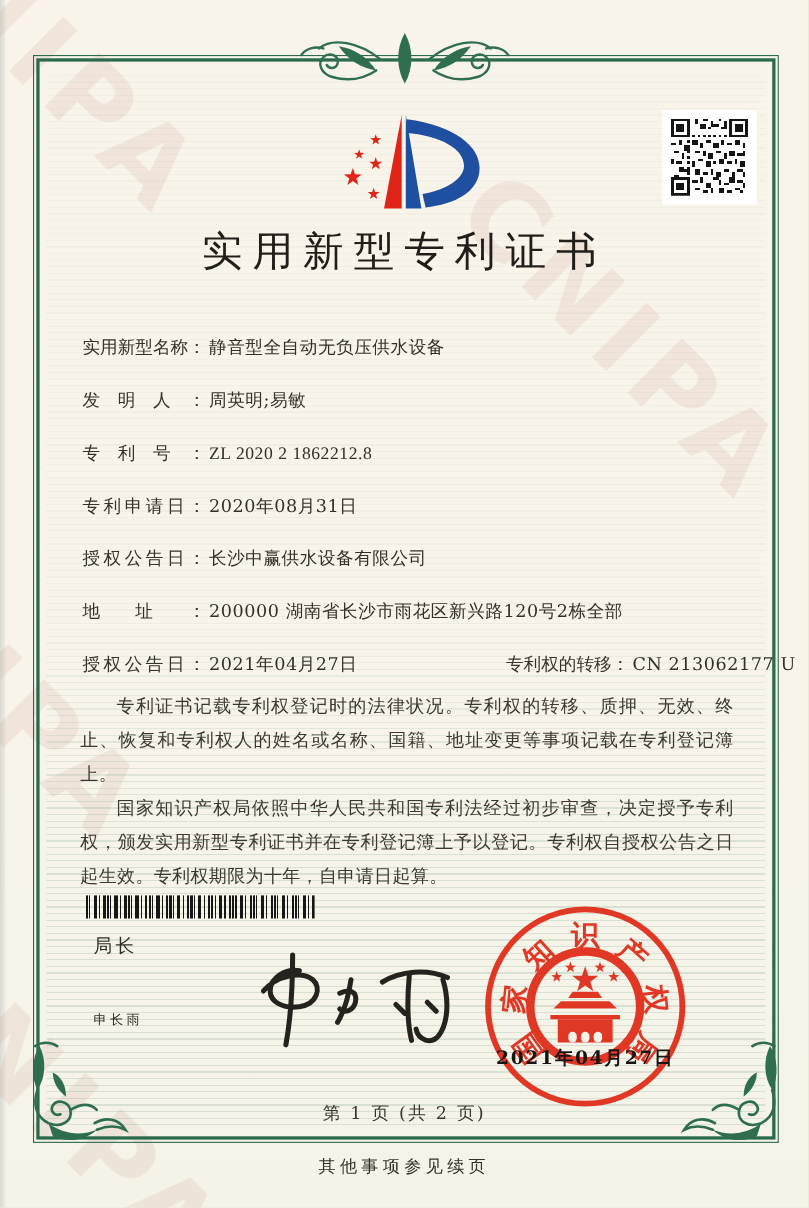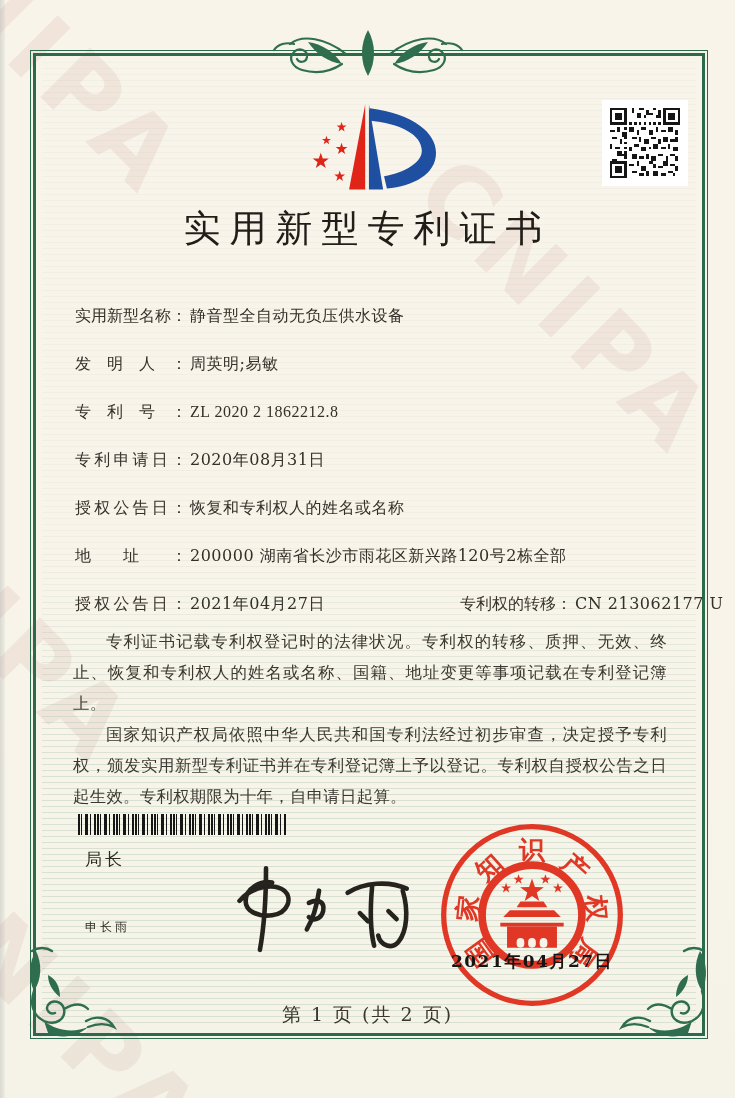--- a/index.html
+++ b/index.html
@@ -48,21 +48,21 @@
       #161616 7px,#161616 10px, transparent 10px, transparent 12px,
       #161616 12px,#161616 13px, transparent 13px, transparent 16px,
       #161616 16px,#161616 18px, transparent 18px, transparent 19px); }
   .director-title { position:absolute; left:85px; top:848px; font-size:17px; letter-spacing:3px; z-index:3; color:#2e2b25; }
   .director-name  { position:absolute; left:85px; top:919px; font-size:12px; letter-spacing:3px; z-index:3; color:#2e2b25; }
   .signature { position:absolute; left:198px; top:856px; z-index:3; }
   .seal { position:absolute; left:436px; top:819px; width:192px; height:192px; z-index:4; opacity:0.93; }
   .seal-date { position:absolute; left:436px; top:950px; width:192px; text-align:center;
     font-size:17px; font-weight:bold; letter-spacing:1.5px; color:#171513; z-index:5; }
   .page-indicator { position:absolute; left:0; top:1002px; width:100%; text-align:center;
-    font-size:19px; letter-spacing:2px; color:#3a362f; z-index:3; }
+    font-size:16px; letter-spacing:2px; color:#3a362f; z-index:3; }
   .continuation { position:absolute; left:0; top:1050px; width:100%; text-align:center;
     font-size:15.5px; letter-spacing:4px; color:#33302a; z-index:3; }
 </style>
 </head>
 <body>
 
 <div class="page">
 
   <svg width="0" height="0" style="position:absolute" aria-hidden="true">
     <defs>
@@ -173,21 +173,21 @@
   <div class="frow" style="top:354px;">
     <span class="flabel">发明人：</span><span class="fvalue">周英明;易敏</span>
   </div>
   <div class="frow" style="top:402px;font-family:Liberation Serif, serif;">
     <span class="flabel">专利号：</span><span class="fvalue">ZL 2020 2 1862212.8</span>
   </div>
   <div class="frow" style="top:450px;">
     <span class="flabel">专利申请日：</span><span class="fvalue">2020年08月31日</span>
   </div>
   <div class="frow" style="top:498px;">
-    <span class="flabel">授权公告日：</span><span class="fvalue">恢复和专利权人的姓名或名称</span>
+    <span class="flabel">授权公告日：</span><span class="fvalue">长沙中赢供水设备有限公司</span>
   </div>
   <div class="frow" style="top:546px;">
     <span class="flabel">地址：</span><span class="fvalue">200000 湖南省长沙市雨花区新兴路120号2栋全部</span>
   </div>
   <div class="frow" style="top:594px;">
     <span class="flabel">授权公告日：</span><span class="fvalue">2021年04月27日</span>
     <span class="grant-no">
       <span>专利权的转移：</span><span class="fvalue">CN 213062177 U</span>
     </span>
   </div>
@@ -257,14 +257,15 @@
       <g fill="#f8f4ea">
         <rect x="-16" y="24" width="8" height="10" rx="4"></rect>
         <rect x="-4" y="24" width="8" height="10" rx="4"></rect>
         <rect x="8" y="24" width="8" height="10" rx="4"></rect>
       </g>
     </g>
   </svg>
   <div class="seal-date">2021年04月27日</div>
 
   <div class="page-indicator">第 1 页 (共 2 页)</div>
+  <div class="continuation">其他事项参见续页</div>
 
 </div>
 
 </body></html>

